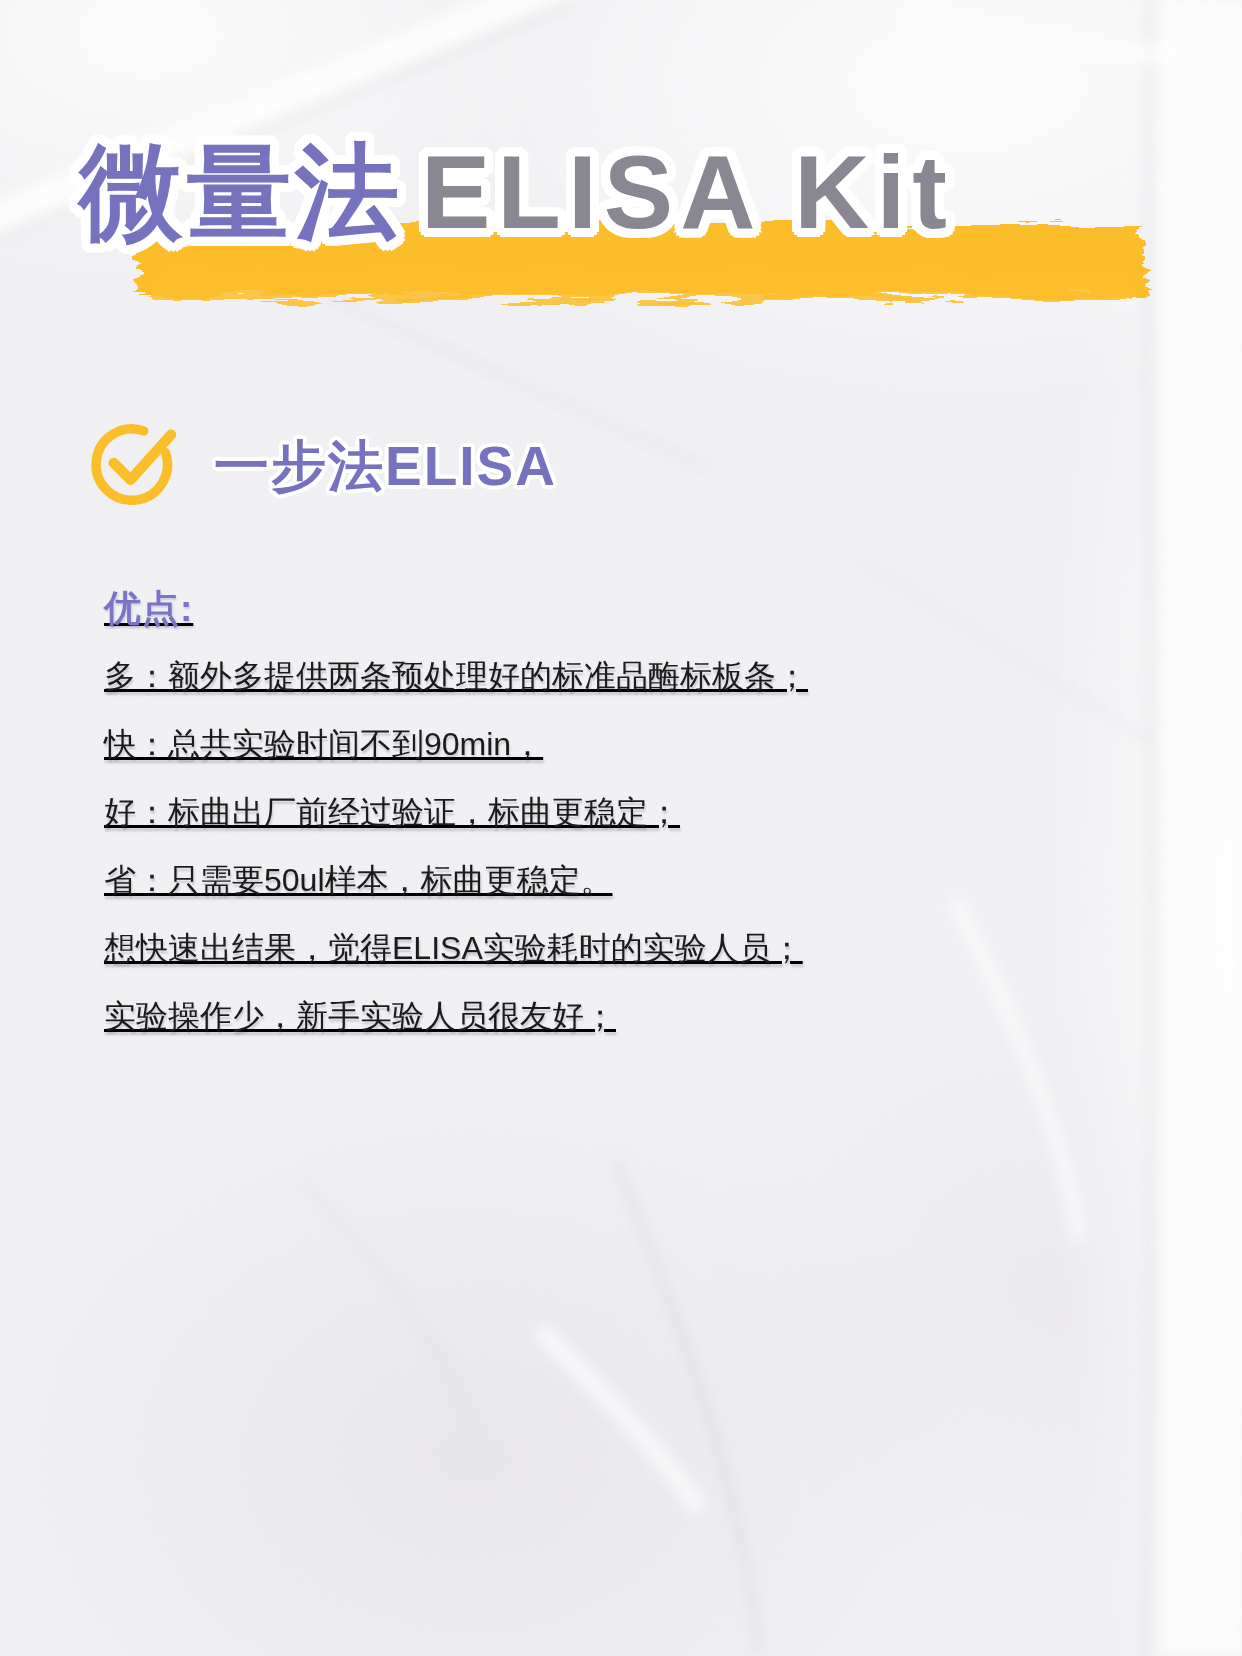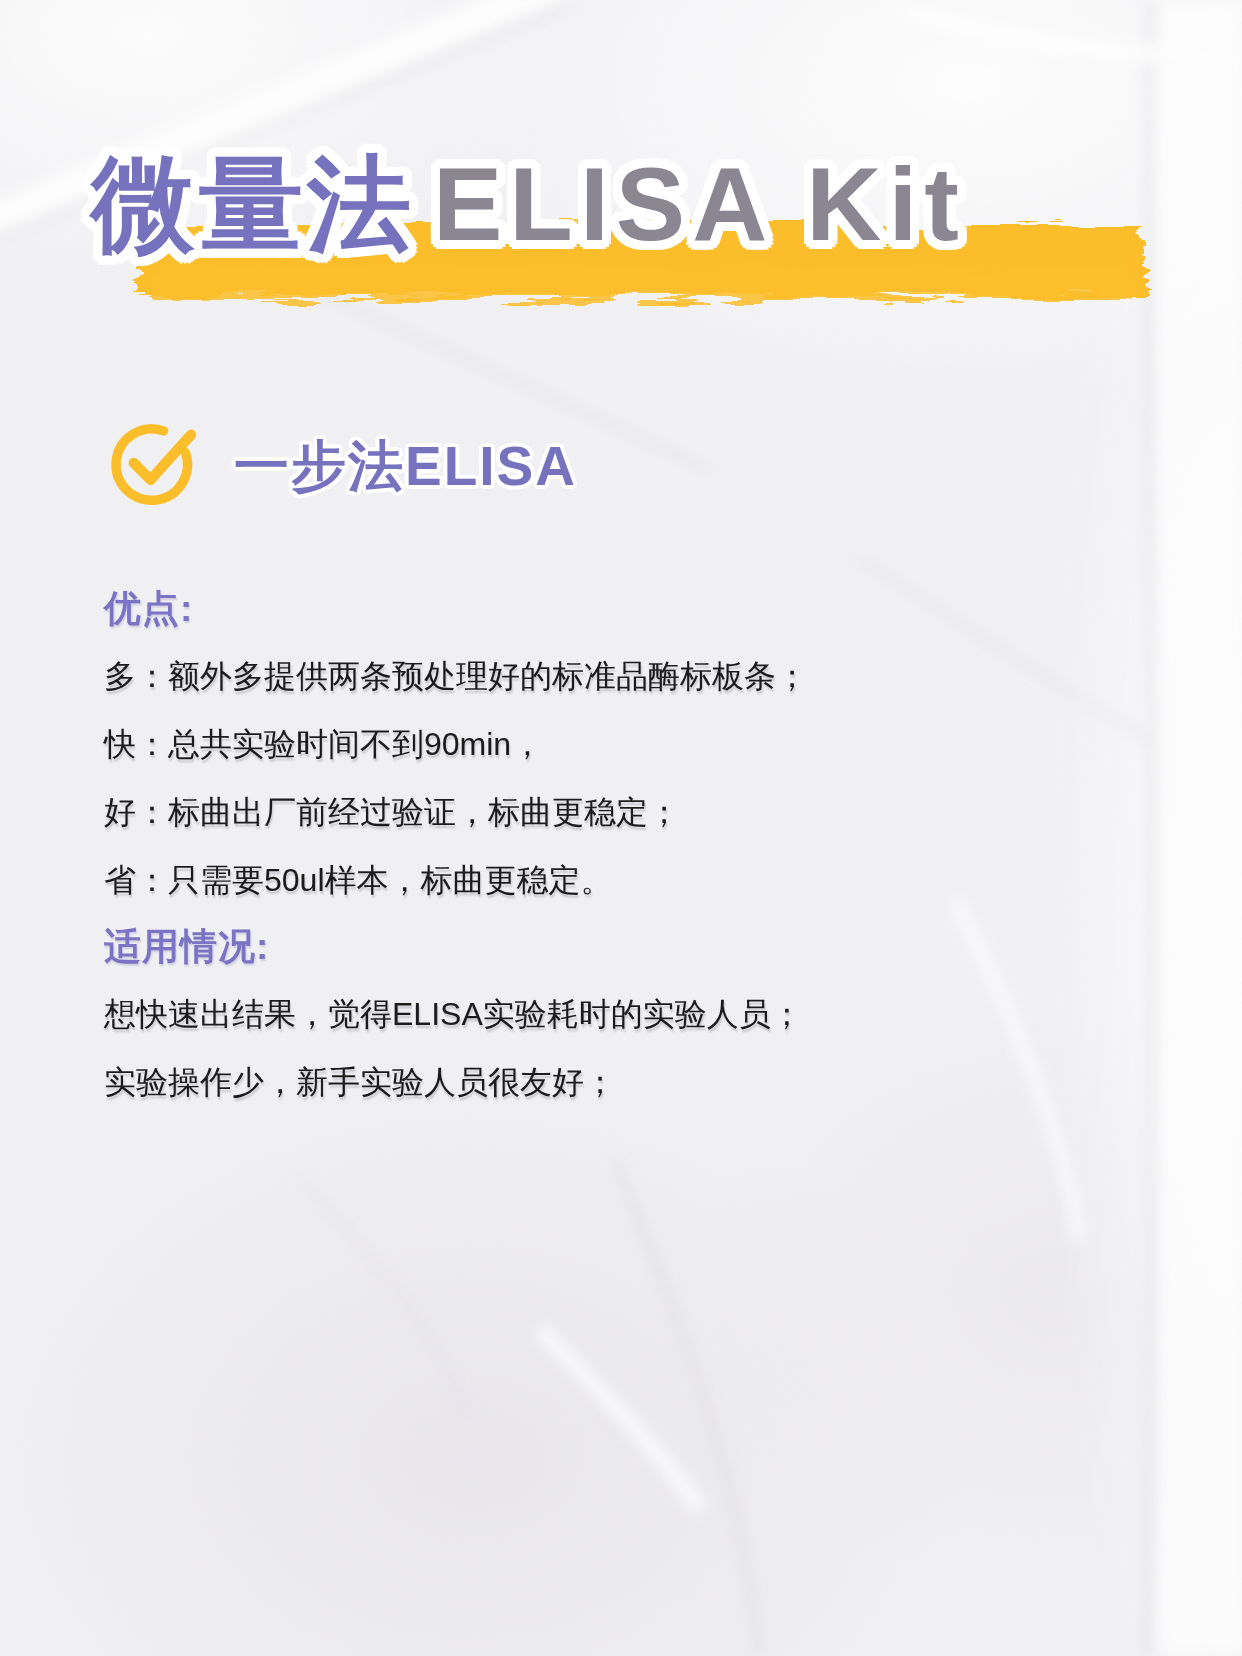--- a/index.html
+++ b/index.html
@@ -20,42 +20,42 @@
       radial-gradient(700px 420px at 12% 2%, rgba(255,255,255,.9), rgba(255,255,255,0) 60%),
       radial-gradient(820px 620px at 38% 88%, rgba(226,224,231,.55), rgba(255,255,255,0) 62%),
       radial-gradient(600px 500px at 85% 78%, rgba(230,228,235,.45), rgba(255,255,255,0) 60%),
       linear-gradient(var(--paper,#F2F1F4),var(--paper,#F2F1F4));
   }
   .paper svg{position:absolute;inset:0;width:100%;height:100%;}
   
   .title-block{position:absolute;left:0;top:0;width:100%;height:340px;z-index:2;}
   .brush{position:absolute;left:116px;top:210px;width:1048px;height:102px;color:var(--yellow,#FBBE2B);overflow:visible;}
   .title{
-    position:absolute;left:78px;top:136px;margin:13px;
+    position:absolute;left:78px;top:136px;margin:1px;
     font-size:104px;line-height:110px;font-weight:900;white-space:nowrap;
     text-shadow:
       0 9px 0 #fff,0 -9px 0 #fff,9px 0 0 #fff,-9px 0 0 #fff,
       7px 7px 0 #fff,7px -7px 0 #fff,-7px 7px 0 #fff,-7px -7px 0 #fff,
       9px 4px 0 #fff,9px -4px 0 #fff,-9px 4px 0 #fff,-9px -4px 0 #fff,
       4px 9px 0 #fff,4px -9px 0 #fff,-4px 9px 0 #fff,-4px -9px 0 #fff;
   }
   .t-cn{color:var(--purple,#7672BE);letter-spacing:4px;}
   .t-en{color:var(--title_gray,#8A8793);letter-spacing:7px;margin-left:18px;}
   
-  .section-head{position:absolute;left:108px;top:414px;z-index:2;display:flex;align-items:flex-start;}
+  .section-head{position:absolute;left:88px;top:414px;z-index:2;display:flex;align-items:flex-start;}
   .check-icon{width:104px;height:94px;color:var(--yellow,#FBBE2B);overflow:visible;flex:0 0 auto;}
   .section-head h2{
     margin:24px 0 0 22px;font-size:55px;line-height:56px;font-weight:800;
     color:var(--purple,#7672BE);letter-spacing:2px;white-space:nowrap;
     text-shadow:
       0 4px 0 #fff,0 -4px 0 #fff,4px 0 0 #fff,-4px 0 0 #fff,
       3px 3px 0 #fff,3px -3px 0 #fff,-3px 3px 0 #fff,-3px -3px 0 #fff;
   }
   
-  .content{position:absolute;left:104px;top:576px;right:50px;z-index:2;}
+  .content{position:absolute;left:104px;top:576px;right:50px;z-index:2;text-decoration:underline;}
   .content .line{
     height:68px;line-height:68px;font-size:32px;color:var(--ink,#1B1B1B);
     white-space:nowrap;font-weight:500;
     text-shadow:1px 3px 2px rgba(70,66,80,.22);
   }
   .content .label{
     height:66px;line-height:66px;font-size:37px;font-weight:800;
     color:var(--label_purple,#7B74C4);letter-spacing:1px;
     text-shadow:1px 2px 2px rgba(94,86,160,.22);
   }
@@ -119,18 +119,17 @@
   </div>
 
   <main class="content">
     <div class="label">优点:</div>
     <div class="line">多：额外多提供两条预处理好的标准品酶标板条；</div>
     <div class="line">快：总共实验时间不到90min，</div>
     <div class="line">好：标曲出厂前经过验证，标曲更稳定；</div>
     <div class="line">省：只需要50ul样本，标曲更稳定。</div>
 
 
-    <div class="label">适用情况:</div>
     <div class="line">想快速出结果，觉得ELISA实验耗时的实验人员；</div>
     <div class="line">实验操作少，新手实验人员很友好；</div>
   </main>
 
 </div>
 
 </body></html>

